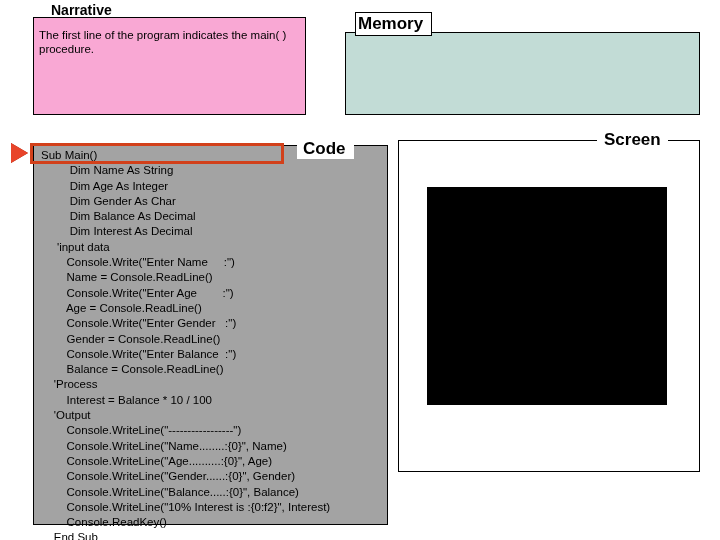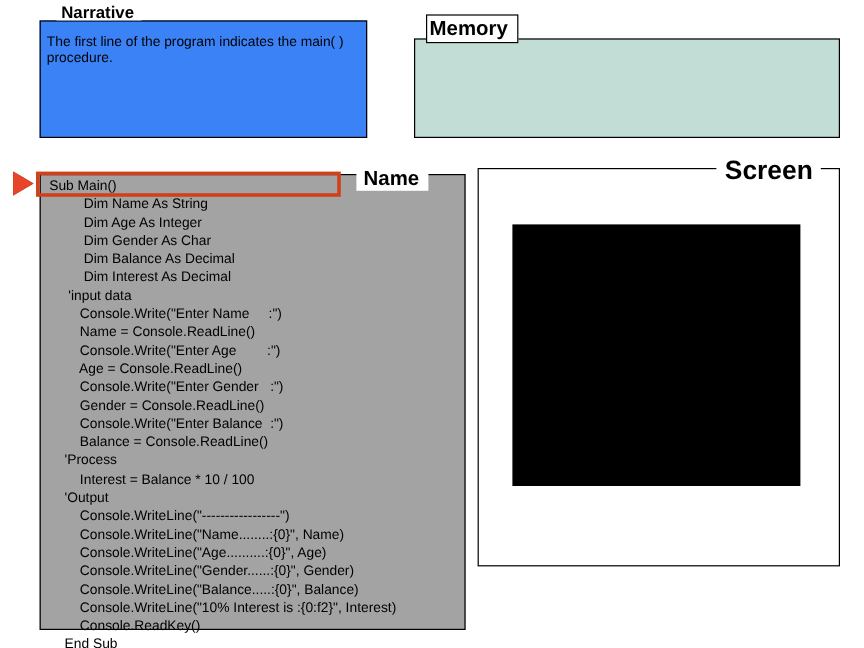--- a/index.html
+++ b/index.html
@@ -32,21 +32,21 @@
     line-height: 1;
     z-index: 5;
   }
 
   
   #narrative-panel {
     left: 33px;
     top: 17px;
     width: 273px;
     height: 98px;
-    background: #3b82f6;
+    background: #f9a8d4;
   }
   #narrative-legend {
     left: 47px;
     top: 3px;
     font-size: 14px;
     padding: 0 6px 0 4px;
   }
   #narrative-text {
     position: absolute;
     left: 5px;
@@ -145,21 +145,21 @@
   #screen-panel {
     left: 398px;
     top: 140px;
     width: 302px;
     height: 332px;
     background: #ffffff;
   }
   #screen-legend {
     left: 597px;
     top: 131px;
-    font-size: 22px;
+    font-size: 17px;
     padding: 0 7px;
   }
   #console-box {
     position: absolute;
     left: 28px;
     top: 46px;
     width: 240px;
     height: 218px;
     background: #000000;
   }
@@ -185,21 +185,21 @@
 <div class="legend" id="narrative-legend">Narrative</div>
 
 <div class="panel" id="memory-panel">
   <div id="memory-content"></div>
 </div>
 <div class="legend" id="memory-legend">Memory</div>
 
 <div class="panel" id="code-panel">
   <div id="code-list"><div class="code-line">Sub Main()</div><div class="code-line">         Dim Name As String</div><div class="code-line">         Dim Age As Integer</div><div class="code-line">         Dim Gender As Char</div><div class="code-line">         Dim Balance As Decimal</div><div class="code-line">         Dim Interest As Decimal</div><div class="code-line">     'input data</div><div class="code-line">        Console.Write("Enter Name     :")</div><div class="code-line">        Name = Console.ReadLine()</div><div class="code-line">        Console.Write("Enter Age        :")</div><div class="code-line">        Age = Console.ReadLine()</div><div class="code-line">        Console.Write("Enter Gender   :")</div><div class="code-line">        Gender = Console.ReadLine()</div><div class="code-line">        Console.Write("Enter Balance  :")</div><div class="code-line">        Balance = Console.ReadLine()</div><div class="code-line">    'Process</div><div class="code-line">        Interest = Balance * 10 / 100</div><div class="code-line">    'Output</div><div class="code-line">        Console.WriteLine("-----------------")</div><div class="code-line">        Console.WriteLine("Name........:{0}", Name)</div><div class="code-line">        Console.WriteLine("Age..........:{0}", Age)</div><div class="code-line">        Console.WriteLine("Gender......:{0}", Gender)</div><div class="code-line">        Console.WriteLine("Balance.....:{0}", Balance)</div><div class="code-line">        Console.WriteLine("10% Interest is :{0:f2}", Interest)</div><div class="code-line">        Console.ReadKey()</div><div class="code-line">    End Sub</div></div>
 </div>
-<div class="legend" id="code-legend">Name</div>
+<div class="legend" id="code-legend">Code</div>
 <div id="code-highlight"></div>
 <div id="exec-arrow"></div>
 
 <div class="panel" id="screen-panel">
   <div id="console-box">
     <div id="console-text"></div>
   </div>
 </div>
 <div class="legend" id="screen-legend">Screen</div>
 

